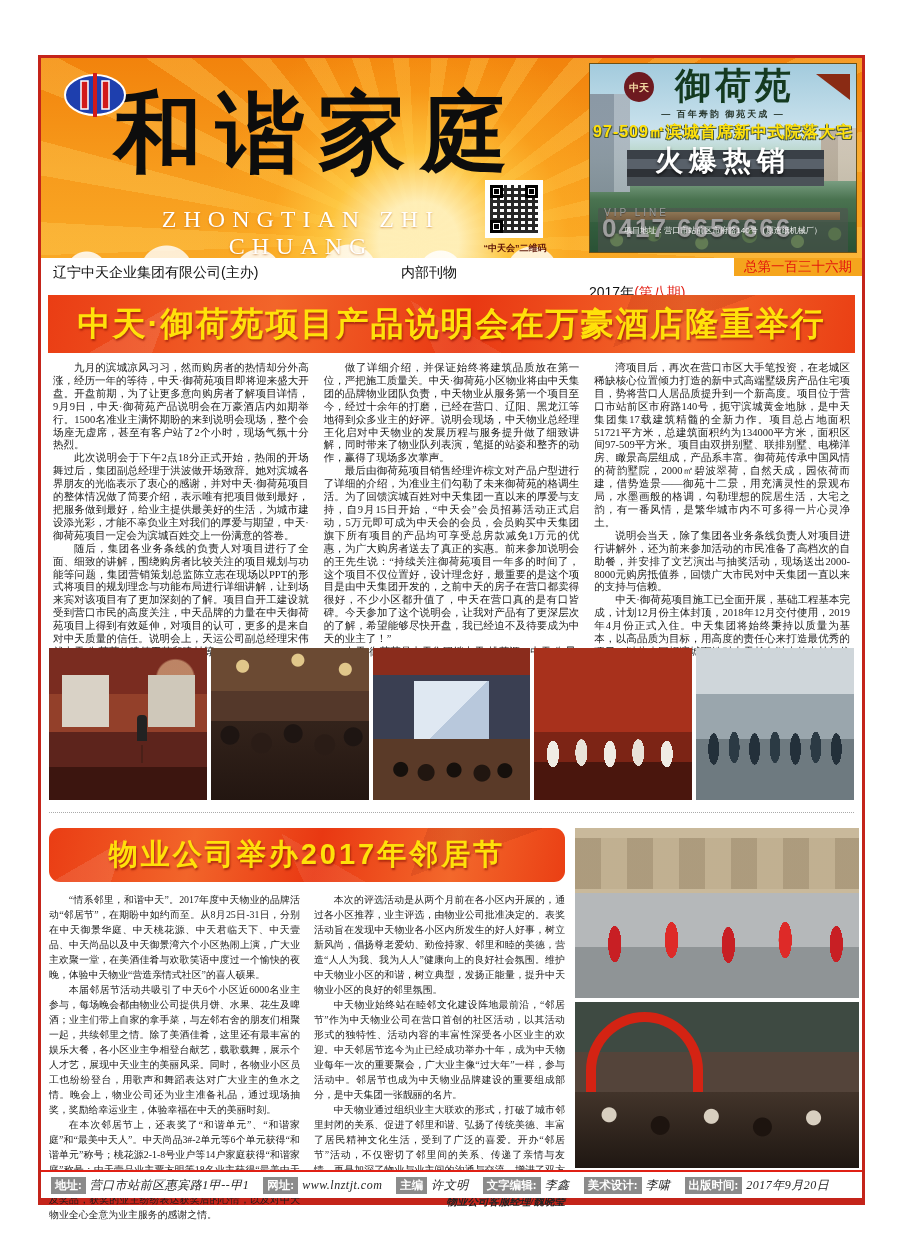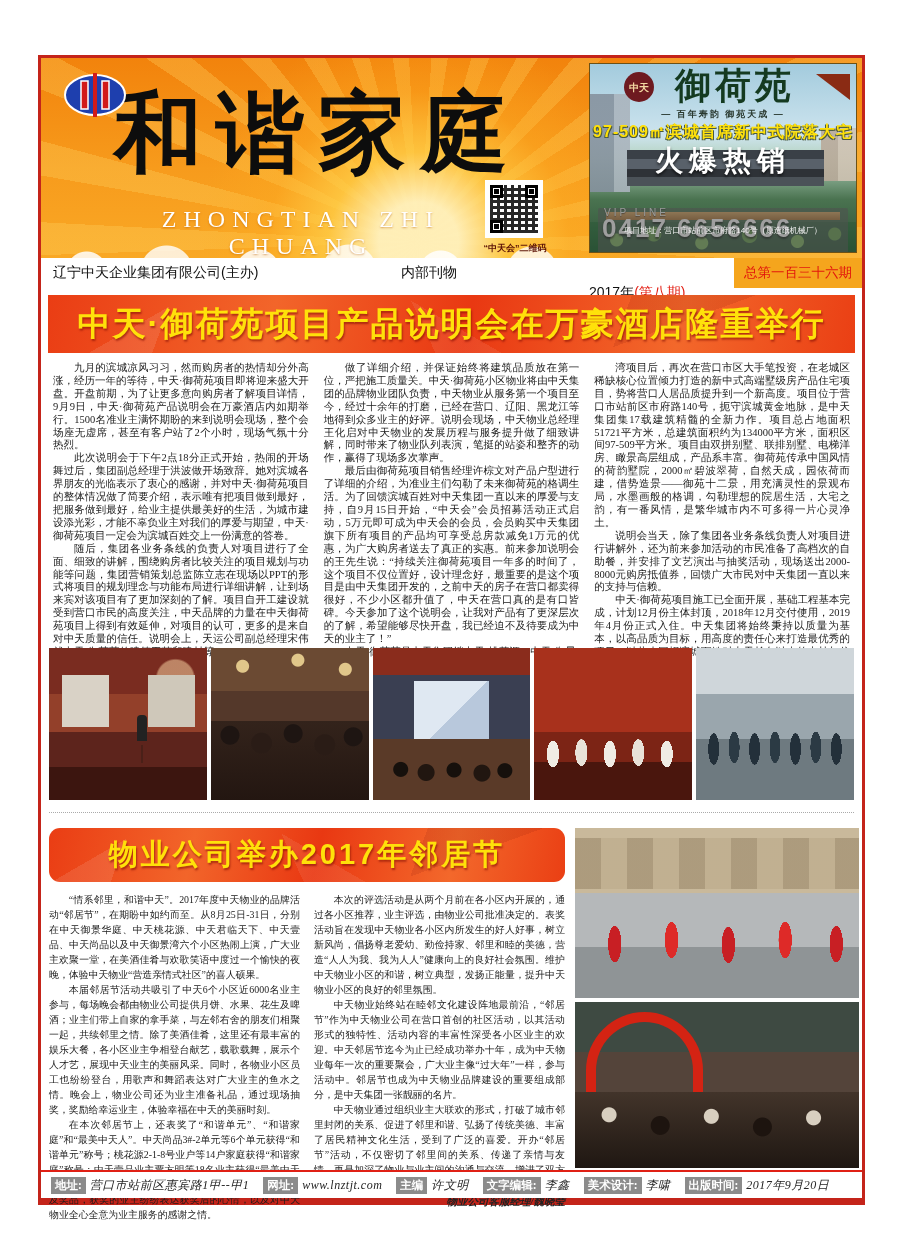--- a/index.html
+++ b/index.html
@@ -109,21 +109,21 @@
     font-size:26px; font-weight:900; color:#ffffff; letter-spacing:2px;
     text-shadow:0 2px 2px rgba(0,0,0,.7); }
   .ad-addr { position:absolute; left:8px; right:8px; bottom:-1px; z-index:7; text-align:center;
     font-size:8px; color:#f2f2f2; background:rgba(80,80,80,.55); border-radius:2px; padding:17px 2px; }
   
   .info-bar { position:absolute; left:0; top:200px; width:821px; height:30px; background:#fff; }
   .info-publisher { position:absolute; left:12px; top:6px; font-size:14px; color:#101010; }
   .info-type { position:absolute; left:360px; top:6px; font-size:14px; color:#101010; }
   .info-year { position:absolute; left:548px; top:6px; font-size:14px; color:#101010;margin-top:20px; }
   .info-year .issue { color:#e31e13; }
-  .info-total { position:absolute; right:0; top:0; width:128px; height:30px;
+  .info-total { position:absolute; right:0; top:0; width:128px; height:18px;
     background:#f5a51d; color:#e2170d; font-size:13.5px; display:flex; align-items:center;
     justify-content:center; }
   
   .banner {
     position:absolute; overflow:hidden; display:flex; align-items:center; justify-content:center;
     background:linear-gradient(102deg,#ea3d14 0%,#f2652a 28%,#e93812 52%,#f3682b 78%,#ea3f14 100%);
   }
   .banner::before { content:""; position:absolute; inset:0;
     background:
       conic-gradient(from 200deg at 15% 20%, rgba(255,255,255,.10) 0 40deg, transparent 40deg 360deg),

